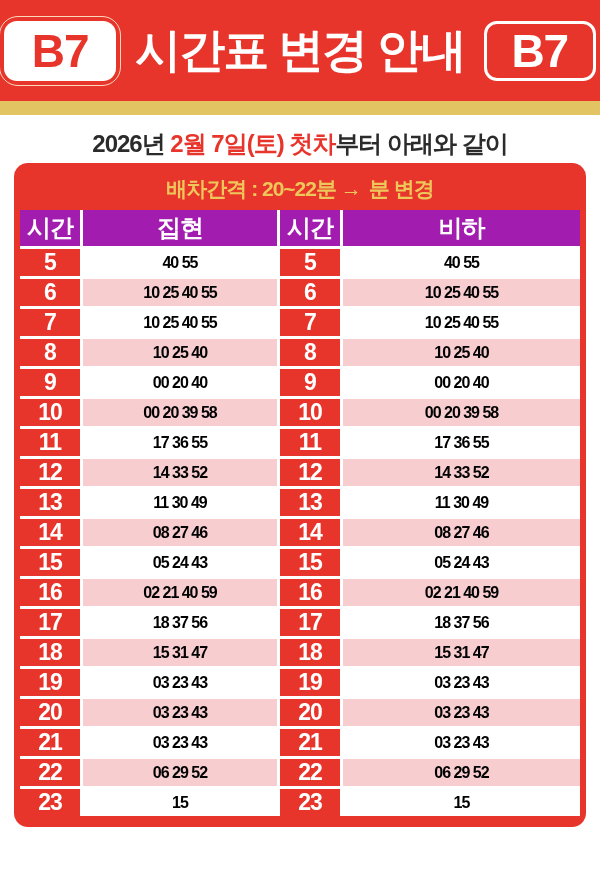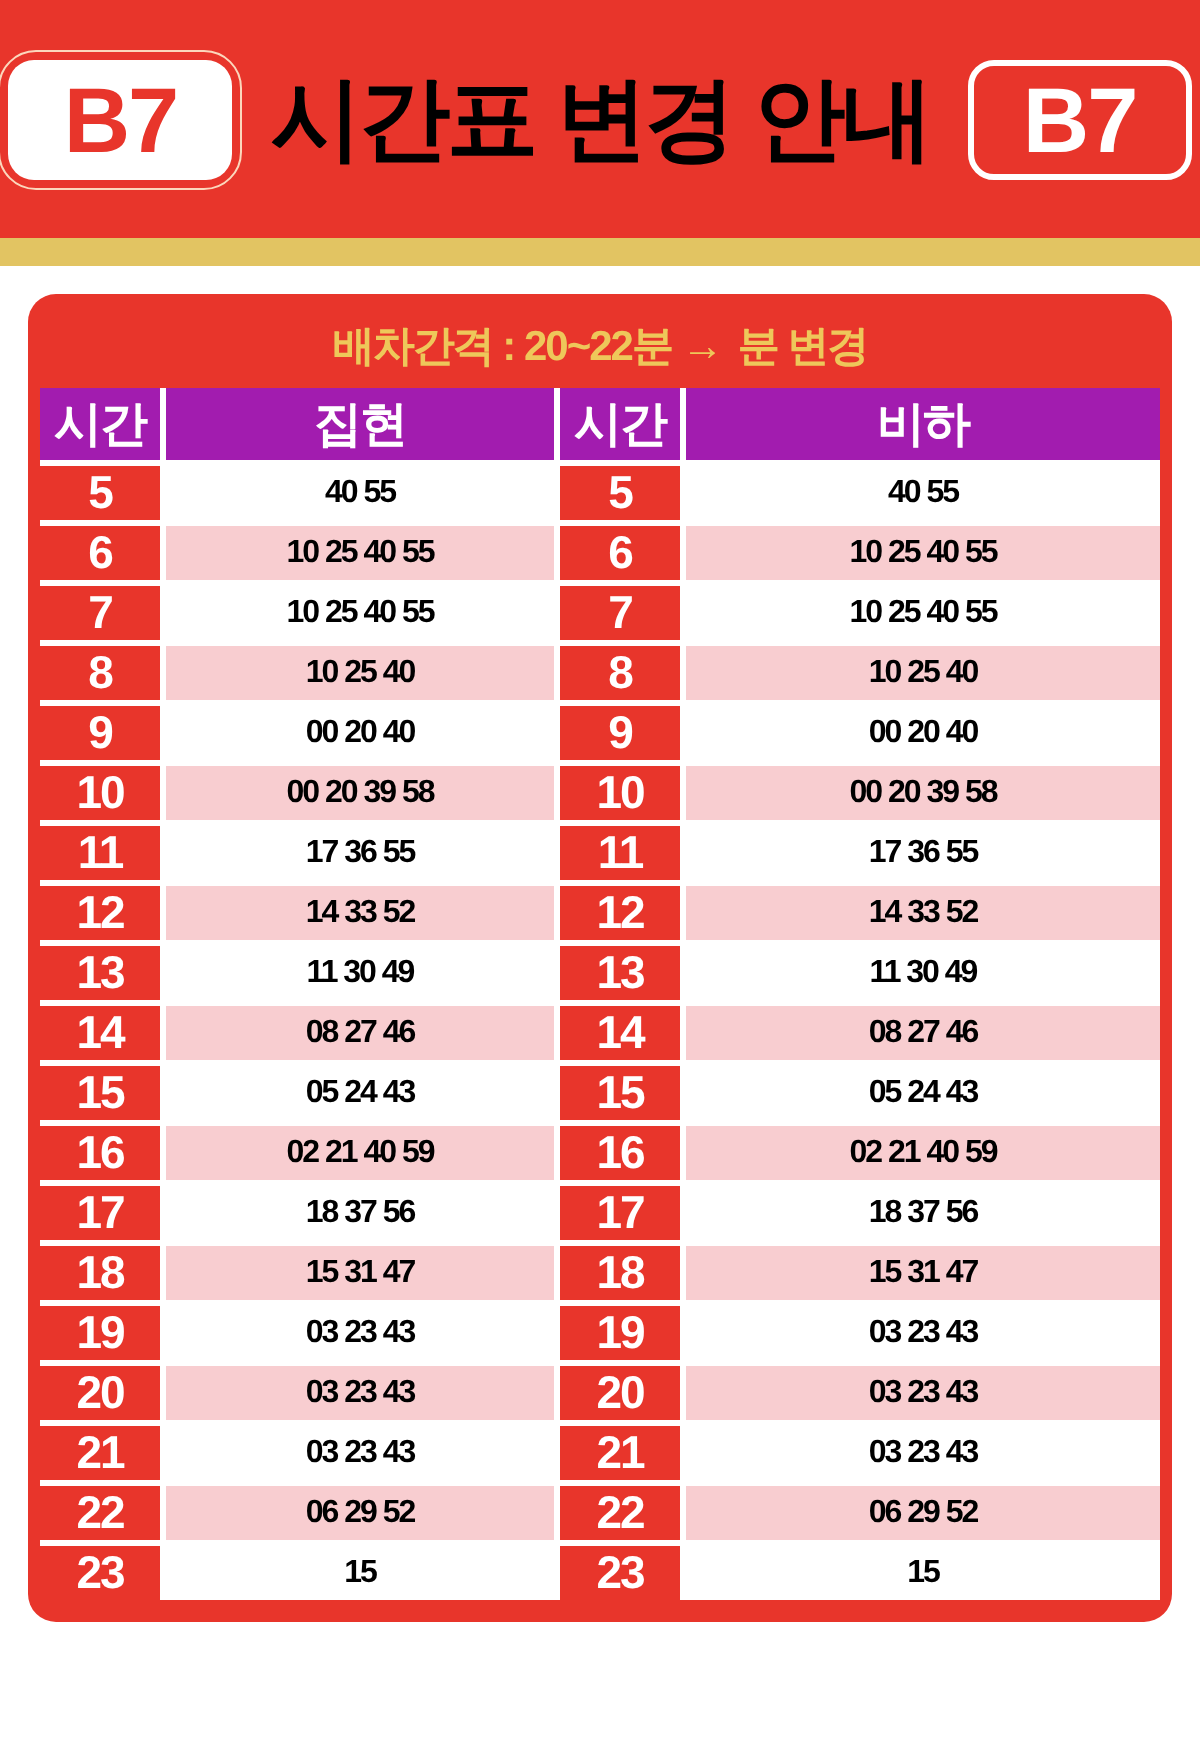--- a/index.html
+++ b/index.html
@@ -1,30 +1,30 @@
 <!DOCTYPE html>
 <html><head>
 <meta charset="utf-8">
 <style>
   * { margin:0; padding:0; box-sizing:border-box; }
   html,body { width:600px; height:882px; background:#ffffff; overflow:hidden;
               font-family:"Liberation Sans","DejaVu Sans",sans-serif; }
 
   
-  .banner { height:119px; background:#e8352b; display:flex; align-items:center;
+  .banner { height:101px; background:#e8352b; display:flex; align-items:center;
             justify-content:center; gap:14px; }
   .badge-wrap { border:1px solid rgba(255,243,214,0.85); border-radius:19px; padding:4px; }
   .badge-left { width:112px; height:60px; background:#ffffff; color:#e8352b;
                 border-radius:13px; display:flex; align-items:center; justify-content:center;
                 font-size:46px; font-weight:bold; letter-spacing:-1px; }
   .badge-wrap-r { border:1px solid rgba(255,243,214,0.0); border-radius:19px; padding:4px; }
   .badge-right { width:112px; height:60px; background:transparent; color:#ffffff;
                  border:3px solid #ffffff; border-radius:13px; display:flex; align-items:center;
                  justify-content:center; font-size:46px; font-weight:bold; letter-spacing:-1px; }
-  .banner-title { color:#000000; font-size:46px; font-weight:bold; letter-spacing:-2px;
+  .banner-title { color:#ffffff; font-size:46px; font-weight:bold; letter-spacing:-2px;
                   white-space:nowrap; }
 
   .gold-strip { height:14px; background:#e2c462; }
 
   
   .notice { padding-top:12px; text-align:center; font-size:24px; font-weight:bold;
             color:#2b2b2b; line-height:34px; letter-spacing:-1px; }
   .notice .hl { color:#e8352b; }
 
   
@@ -55,20 +55,21 @@
   </div>
   <div class="banner-title">시간표 변경 안내</div>
   <div class="badge-wrap-r">
     <div class="badge-right">B7</div>
   </div>
 </div>
 
 <div class="gold-strip"></div>
 
 <div class="notice">
+  <div><span>2026년 </span><span class="hl">2월 7일(토) 첫차</span><span>부터 아래와 같이</span></div>
 </div>
 
 <div class="panel">
   <div class="interval">
     <span class="lbl">배차간격 : 20~22분 →</span>
     <span class="suf">분 변경</span>
   </div>
   <div class="grid" id="grid">
     <div class="cell hcell">시간</div>
     <div class="cell hcell">집현</div>

